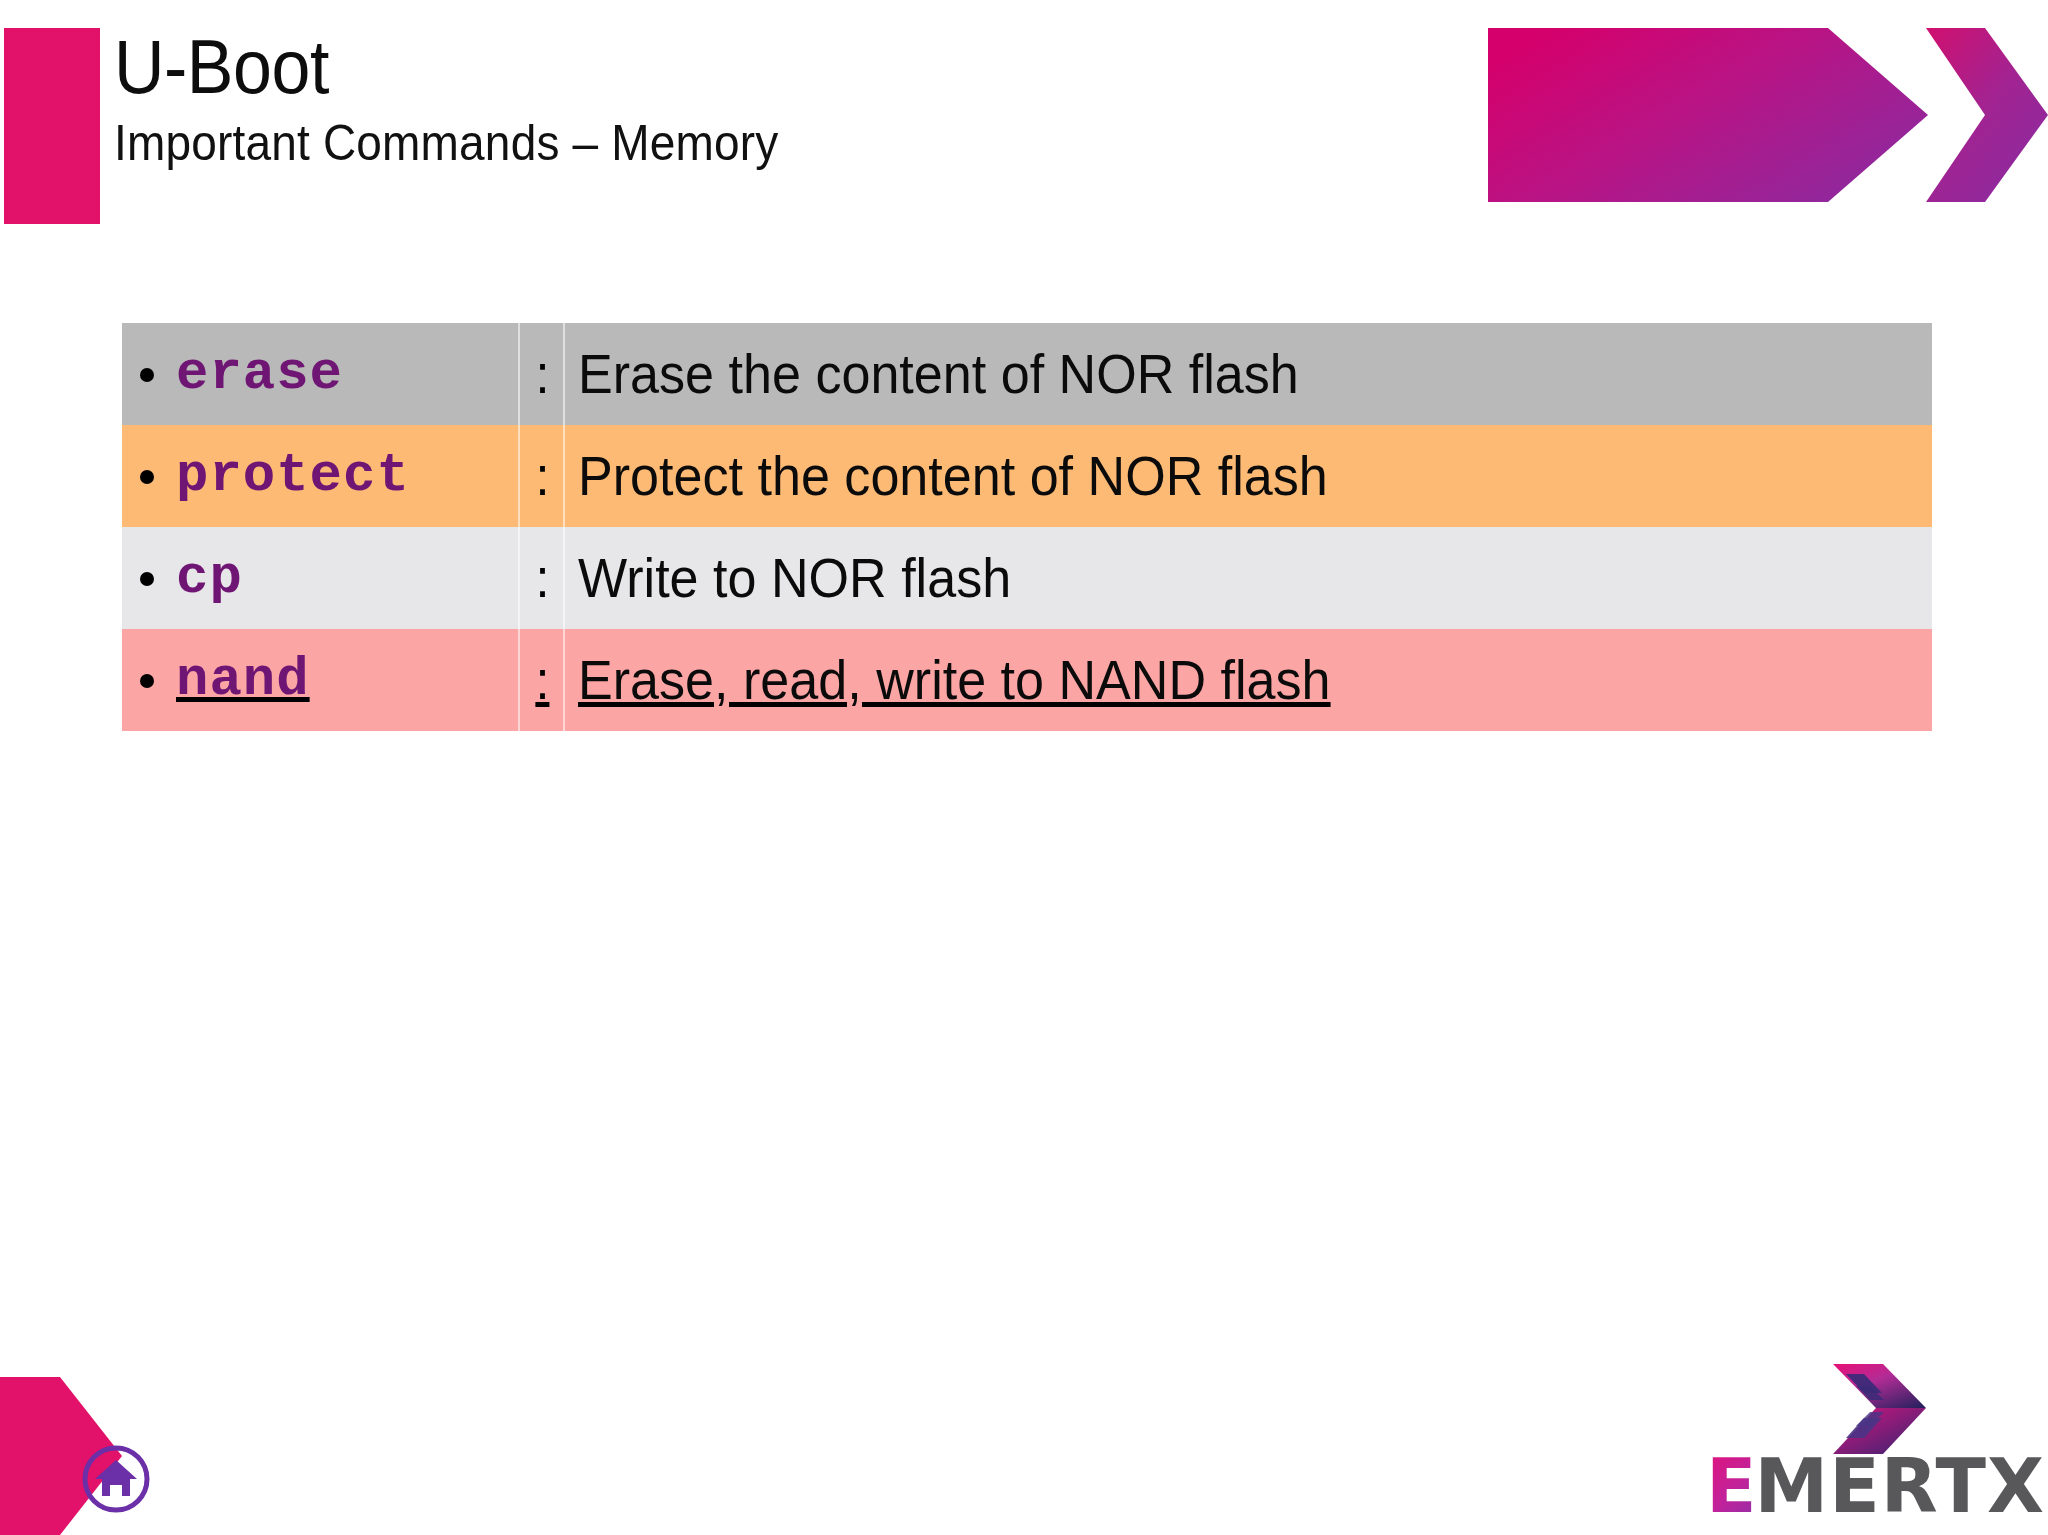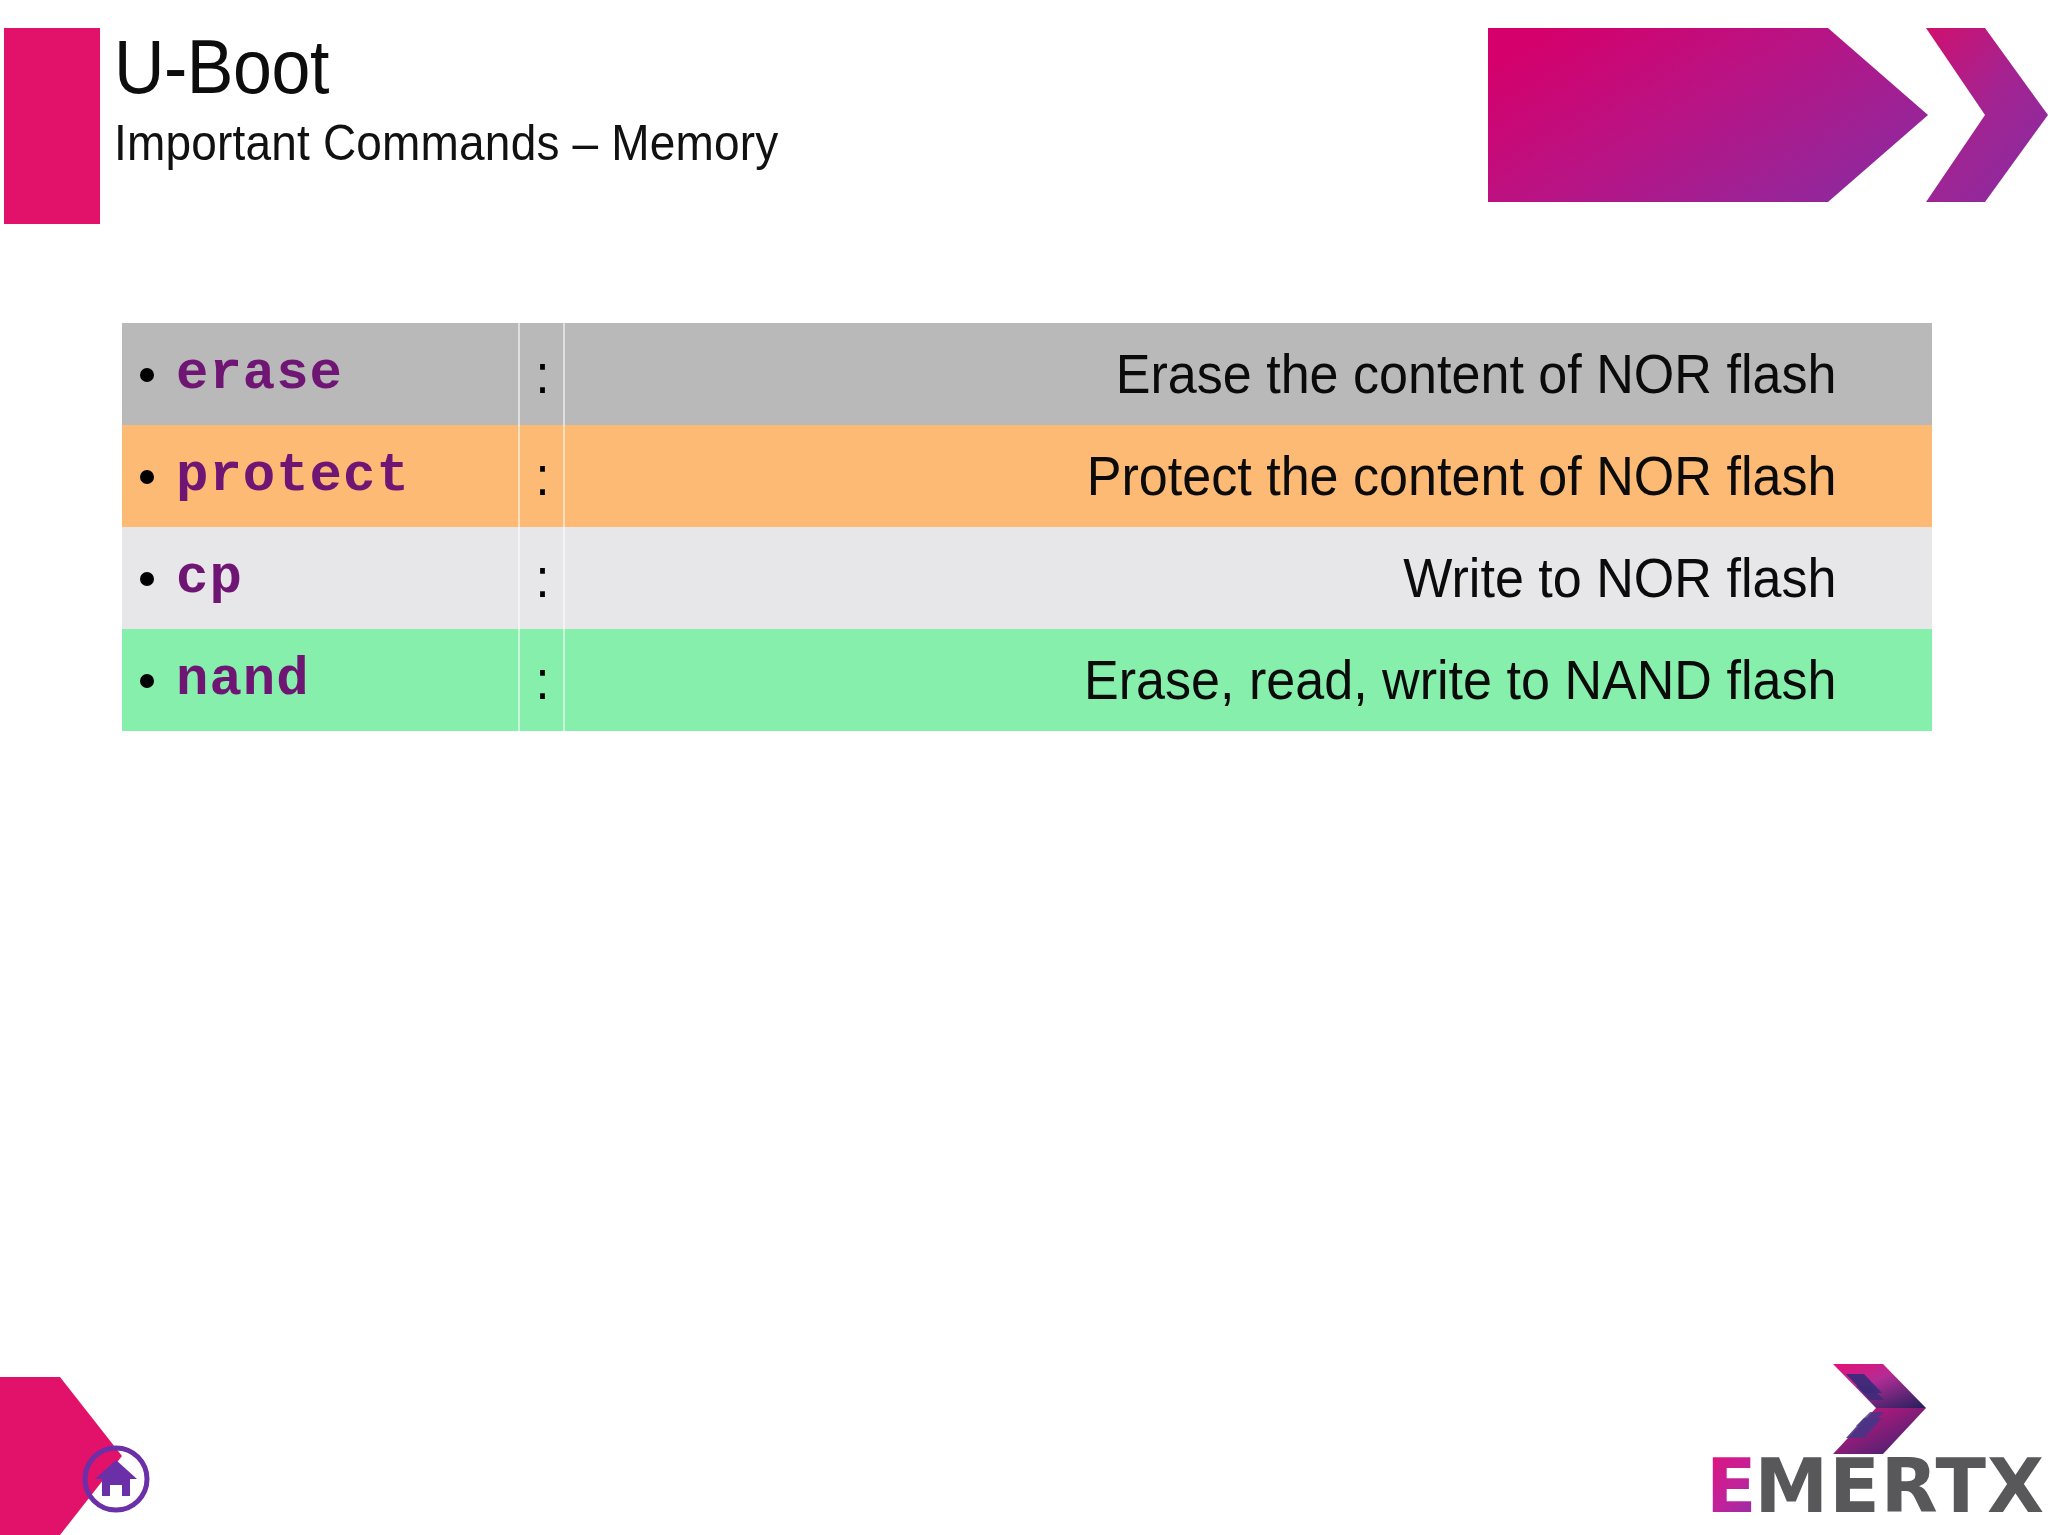--- a/index.html
+++ b/index.html
@@ -83,25 +83,25 @@
   }
   .cmd-table tr { height: 102px; }
   .cmd-table td {
     vertical-align: middle;
     padding: 0;
     border: none;
   }
   .row-0 { background: #B9B9B9; }
   .row-1 { background: #fdba74; }
   .row-2 { background: #E7E6E8; margin-top: 48px; }
-  .row-3 { background: #86efac; }
+  .row-3 { background: #fca5a5; text-decoration: underline; }
 
   .col-cmd   { width: 382px; position: relative; }
   .col-colon { width: 43px;  position: relative; }
-  .col-desc  { width: 1312px; text-align: right; }
+  .col-desc  { width: 1312px; }
 
   
   .col-cmd::after, .col-colon::after {
     content: "";
     position: absolute;
     right: 0; top: 0; bottom: 0;
     width: 2px;
     background: rgba(255,255,255,0.55);
   }
 

